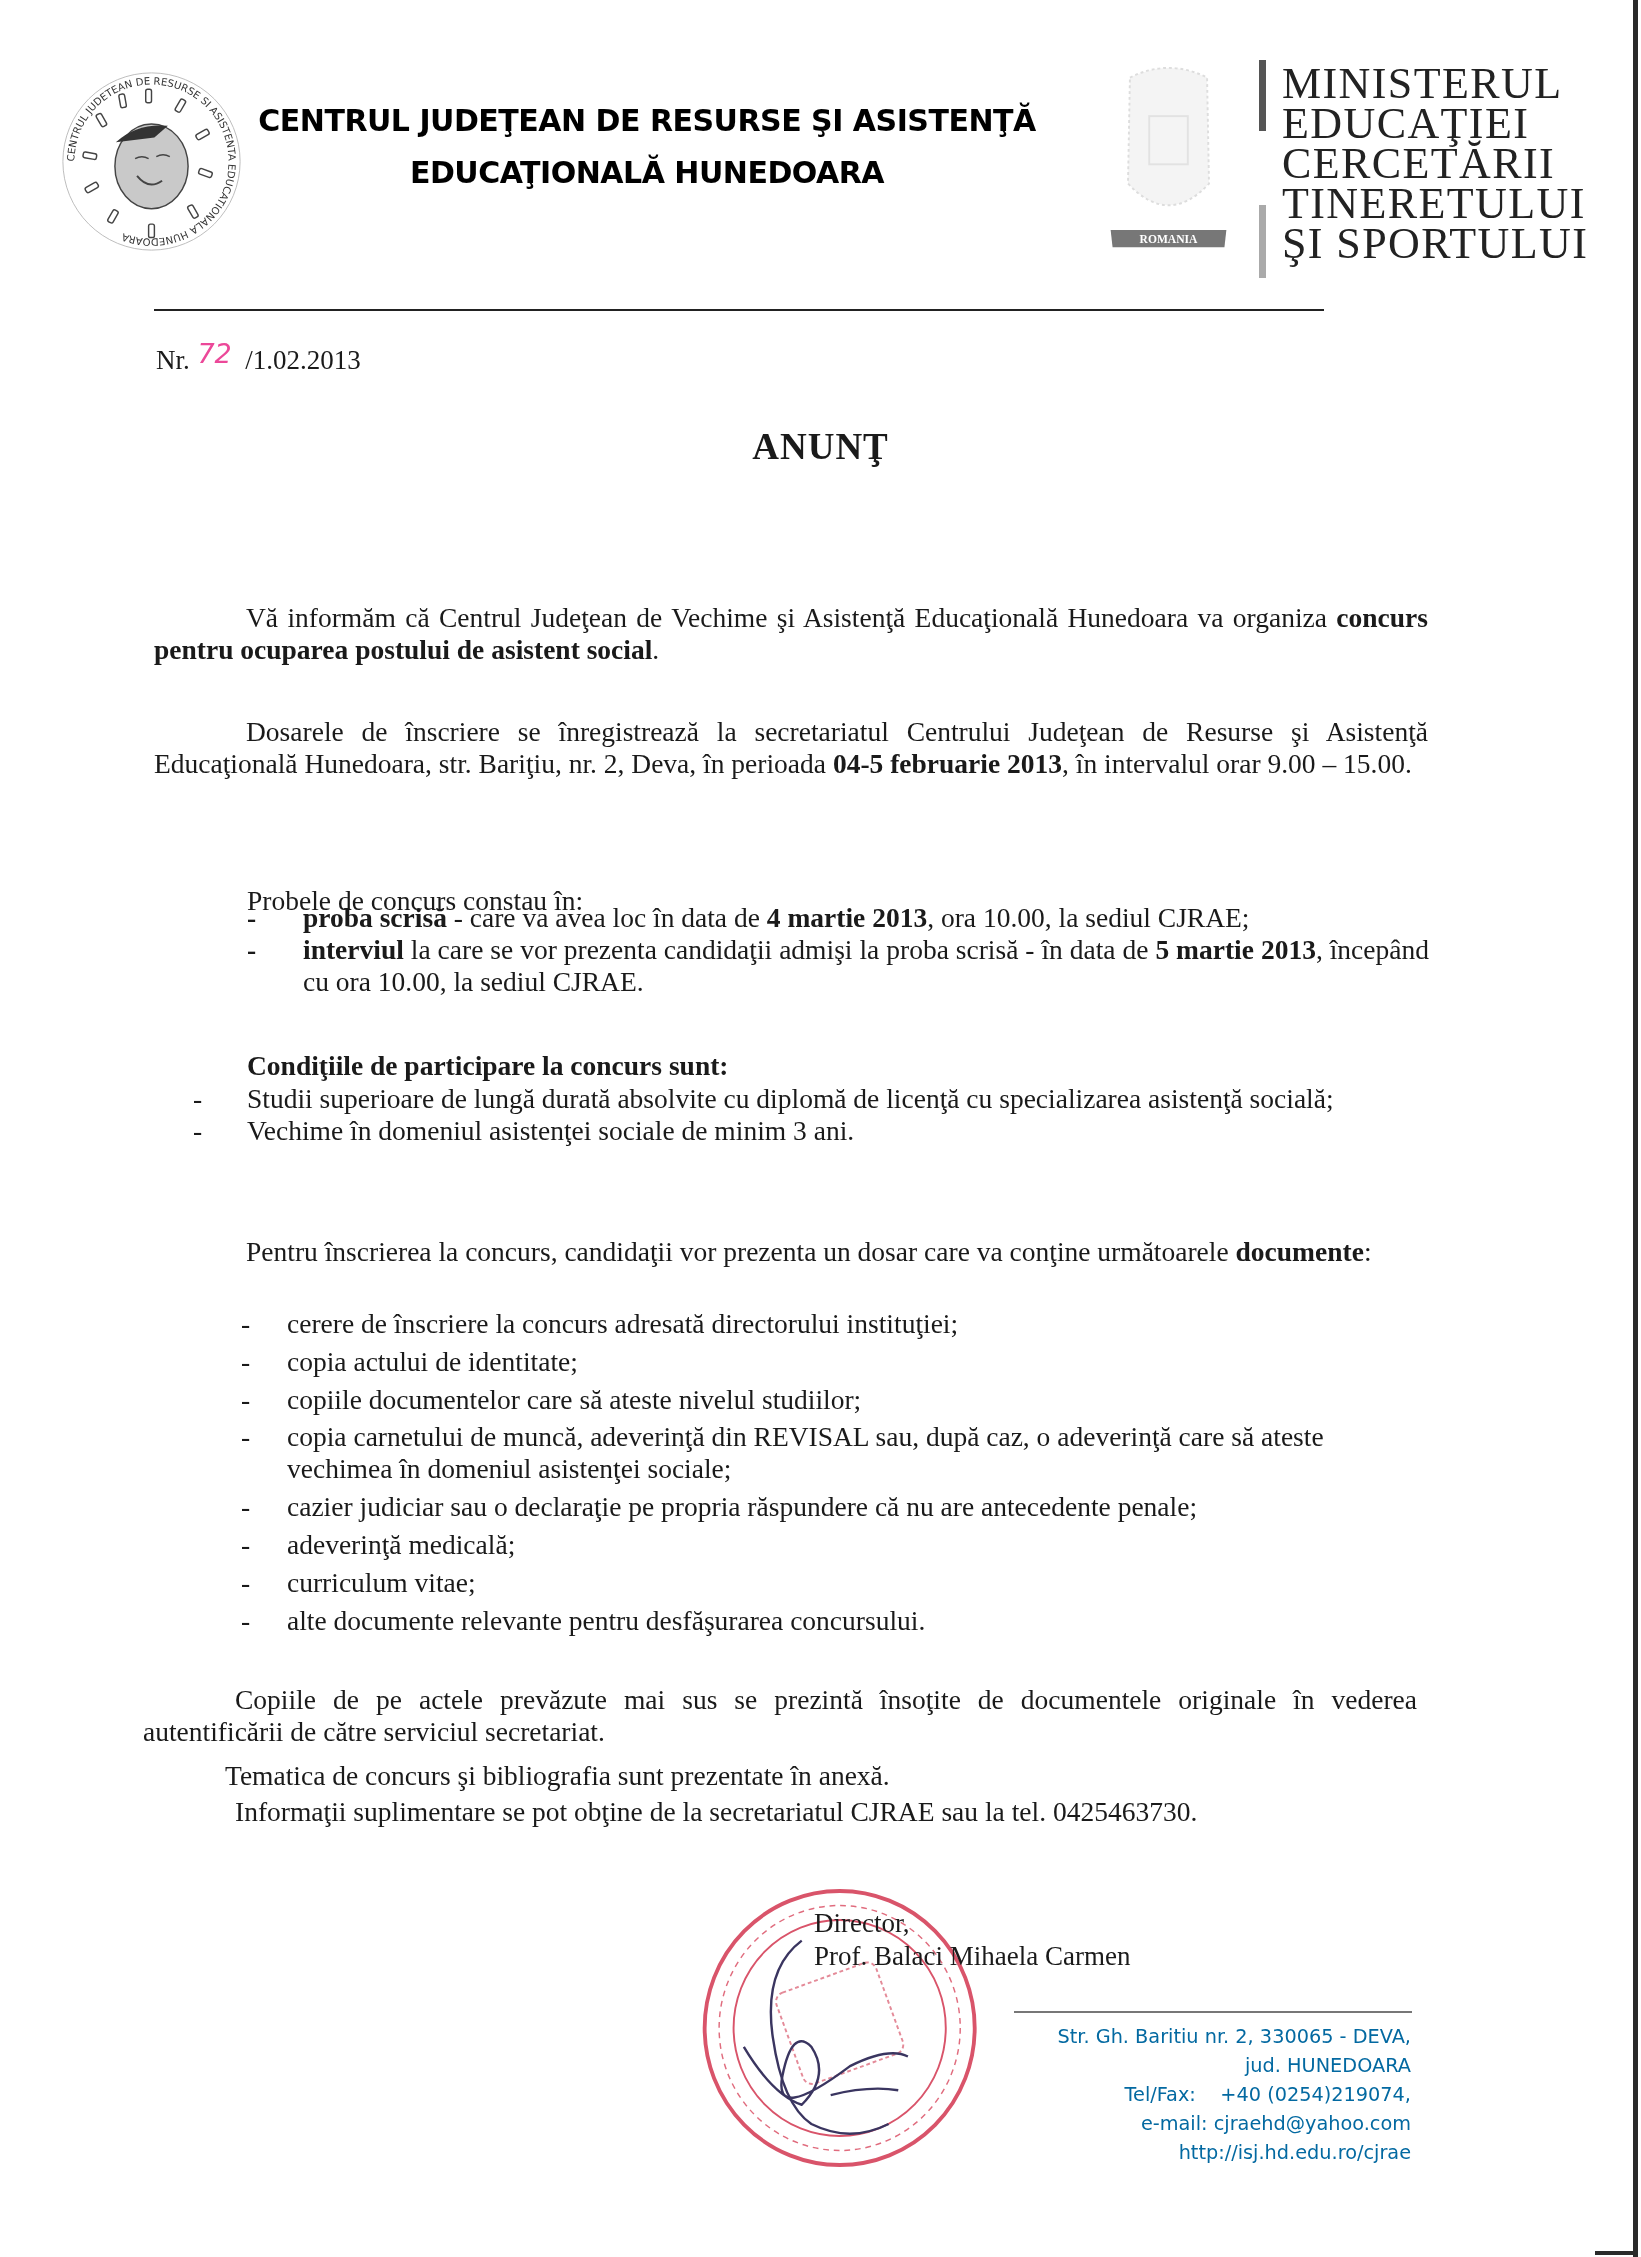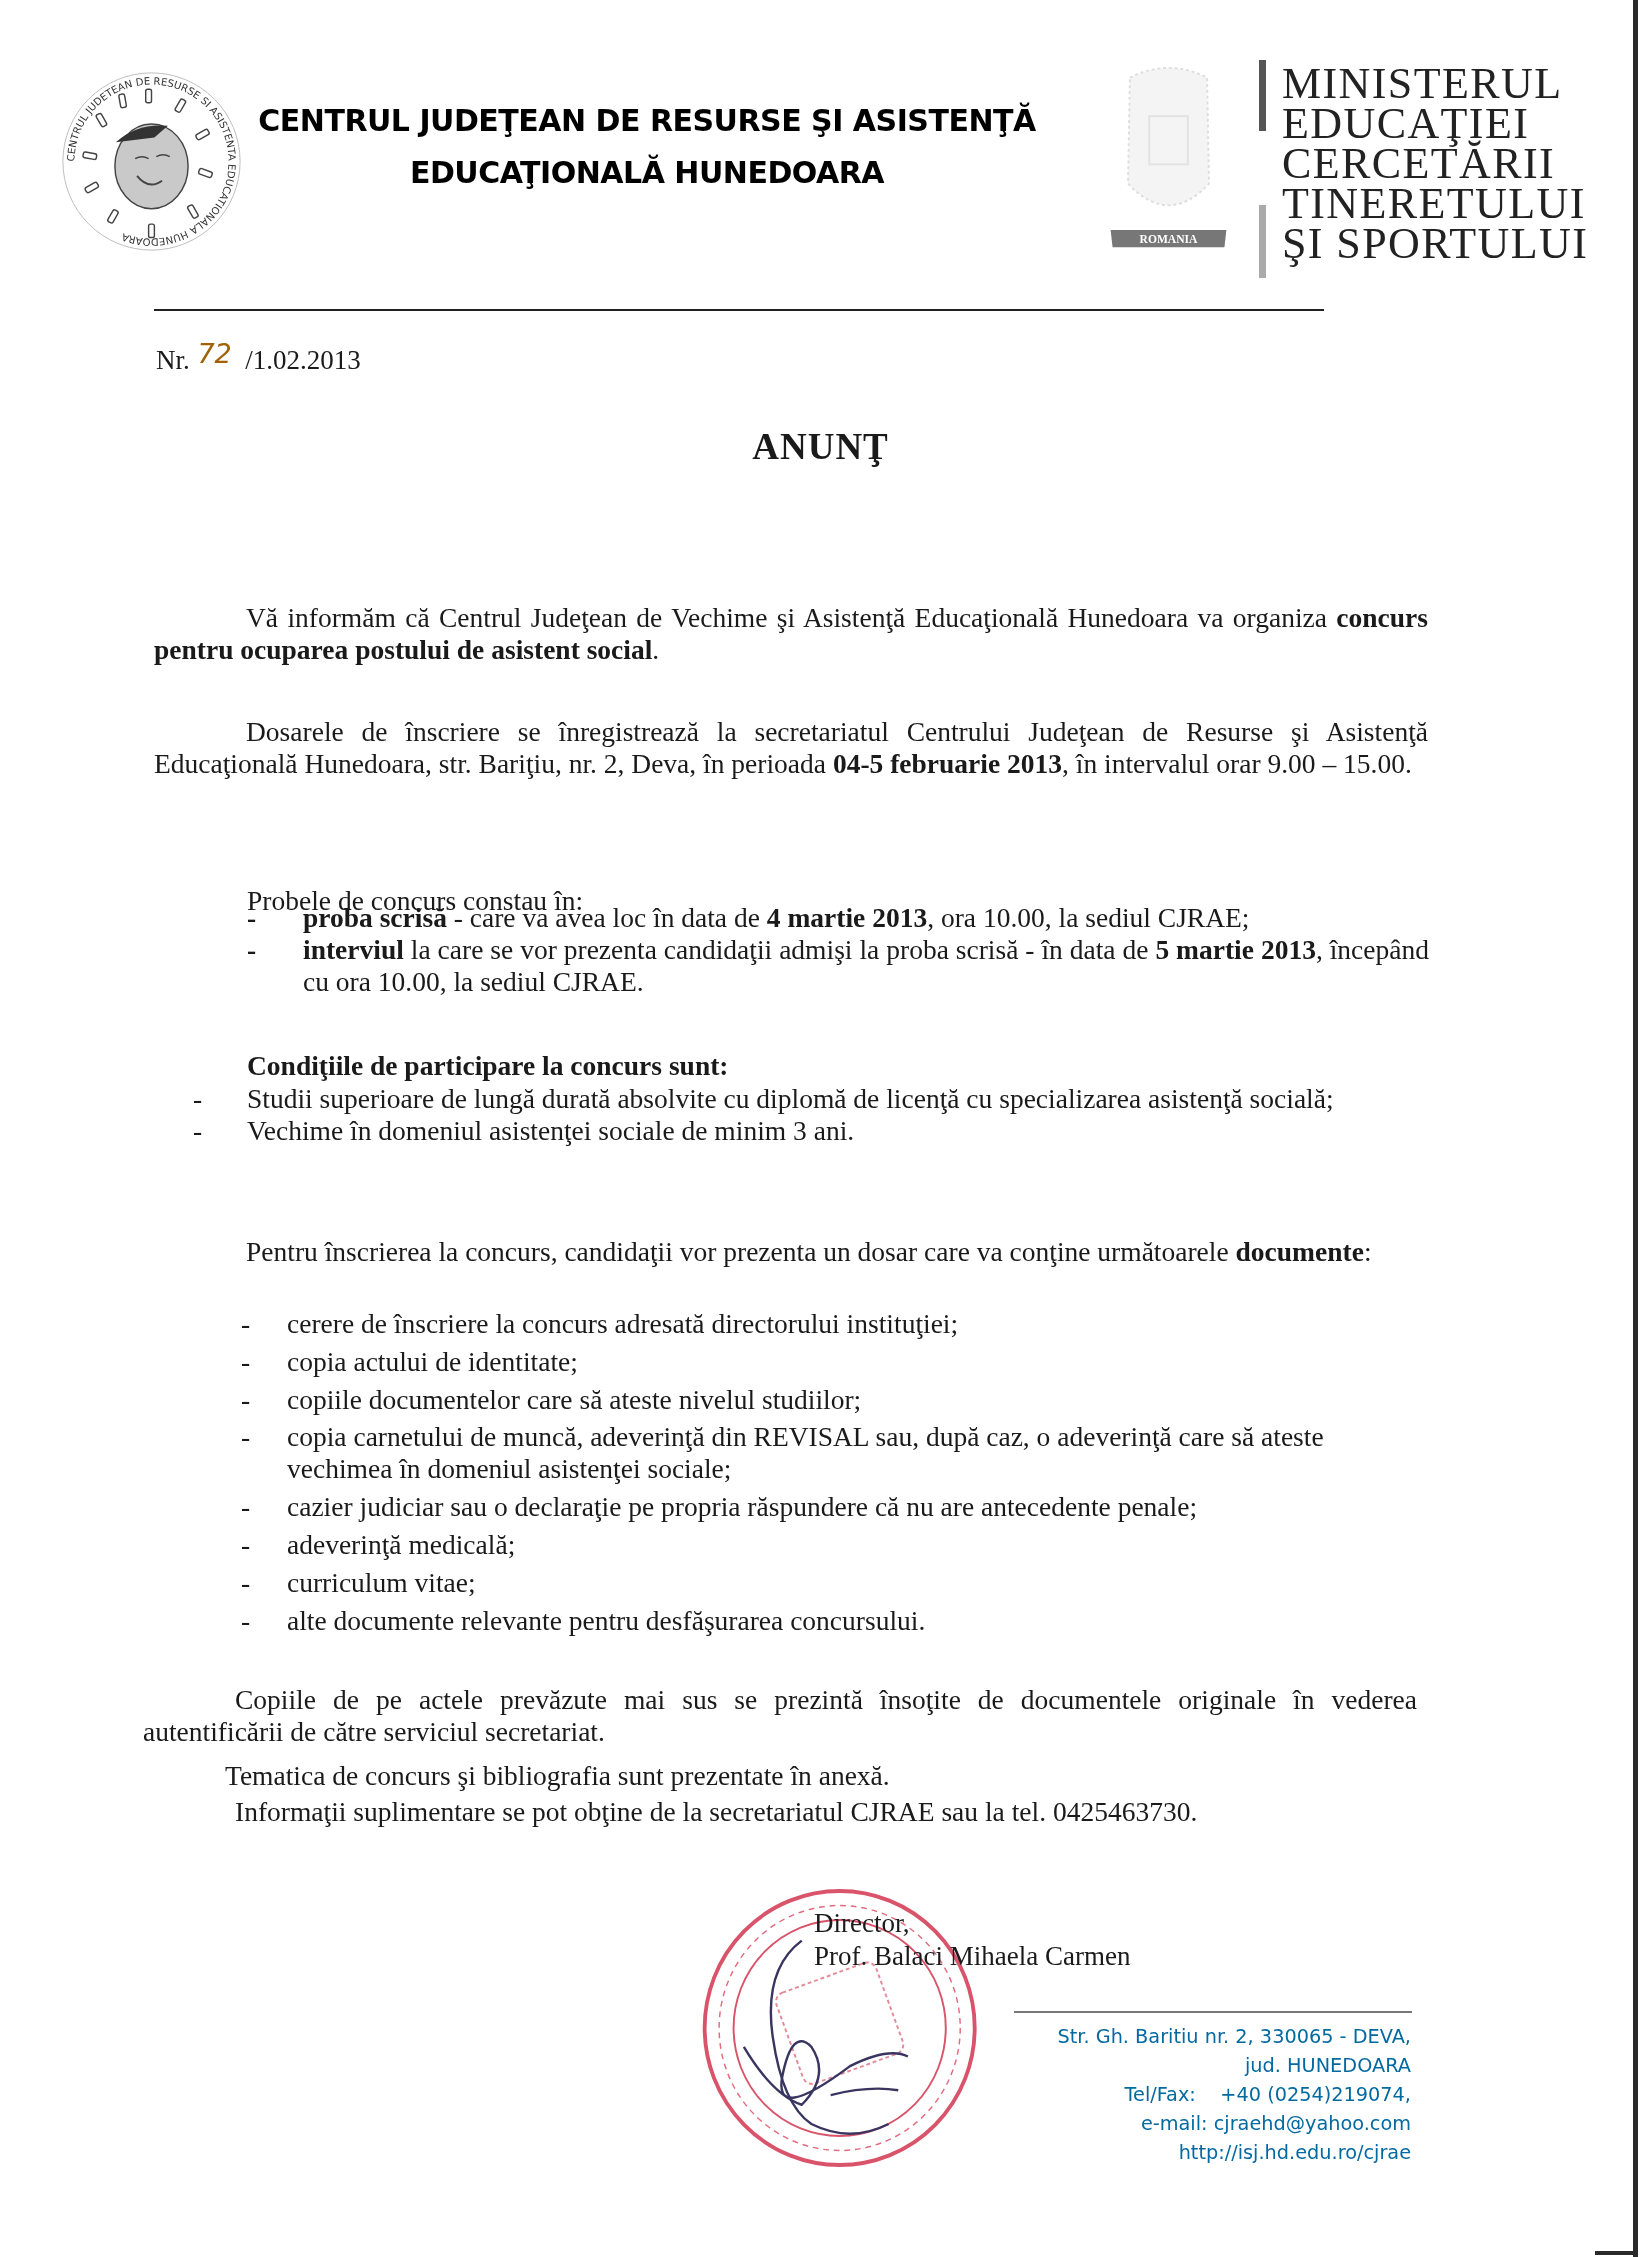--- a/index.html
+++ b/index.html
@@ -8,21 +8,21 @@
   .edge-bottom { position:absolute; right:2.9px; bottom:1.9px; width:43px; height:3.9px; background:#2a2a2a; }
   .logo { position:absolute; left:60px; top:70px; width:183px; height:183px; }
   .inst-title { position:absolute; left:232px; top:95px; width:830px; text-align:center; font-family:"DejaVu Sans", sans-serif; font-weight:bold; font-size:30px; line-height:52px; letter-spacing:-0.5px; color:#000000; }
   .crest { position:absolute; left:1101px; top:58px; width:135px; height:203px; }
   .min-bar1 { position:absolute; left:1259px; top:60px; width:6.8px; height:71px; background:#555; }
   .min-bar2 { position:absolute; left:1259px; top:205px; width:6.8px; height:73px; background:#aaa; }
   .ministry { position:absolute; left:1282px; top:64px; font-family:"Liberation Serif", serif; font-size:44px; line-height:40px; letter-spacing:1.4px; color:#222; }
   .ministry div { white-space:nowrap; }
   .header-rule { position:absolute; left:154px; top:309px; width:1170px; height:1.9px; background:#222; }
   .nr { position:absolute; left:156px; top:344px; font-size:27px; }
-  .nr .hand { font-family:"DejaVu Sans", sans-serif; color:#a16207; font-style:italic; font-size:27px; margin:0 13.5px 0 7.7px; position:relative; top:-5.8px; }
+  .nr .hand { font-family:"DejaVu Sans", sans-serif; color:#ec4899; font-style:italic; font-size:27px; margin:0 13.5px 0 7.7px; position:relative; top:-5.8px; }
   .title { position:absolute; left:0; width:1641px; text-align:center; top:425px; font-size:37px; font-weight:bold; letter-spacing:1px; }
   .body-text { position:absolute; font-size:27.5px; line-height:32px; text-align:justify; }
   .p1 { left:154px; top:602px; width:1274px; text-indent:92px; }
   .p2 { left:154px; top:716px; width:1274px; text-indent:92px; }
   .p3 { left:247px; top:861px; width:1182px;margin-top:24px; }
   .list { position:absolute; font-size:27.5px; line-height:32px; margin:0; padding:0; list-style:none; }
   .list li { position:relative; }
   .list li .dash { position:absolute; }
   .probe-list { left:247px; top:902px; width:1182px; }
   .probe-list li { padding-left:56px; text-indent:0; }

